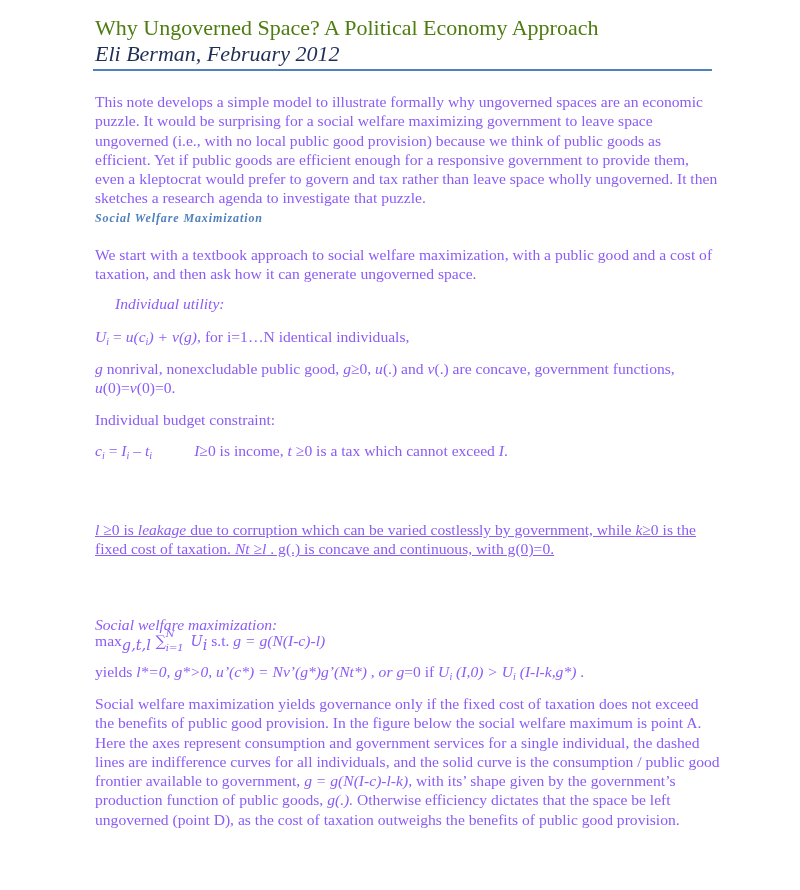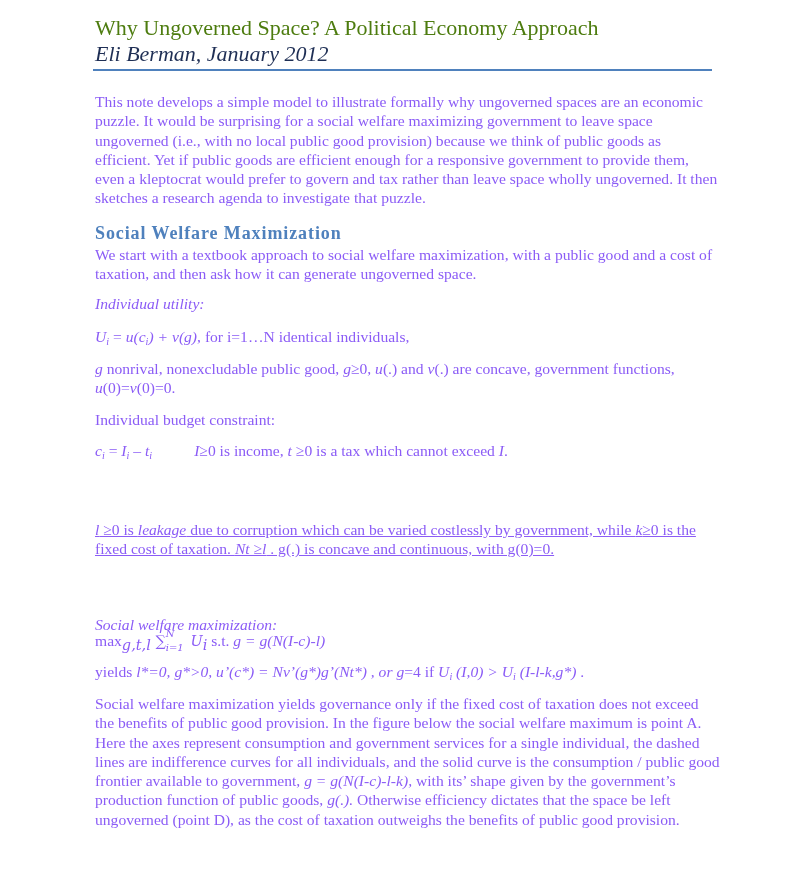--- a/index.html
+++ b/index.html
@@ -20,49 +20,49 @@
     .rule {
       position: absolute; left: 93px; top: 69px; width: 619px; height: 2px;
       background: #4f81bd;
     }
     .body-text {
       position: absolute; left: 95px; width: 625px;
       font-size: 15.6px; line-height: 19.3px; color: #8b5cf6;
     }
     .p { margin: 0; }
     .heading {
-      position: absolute; left: 95px; top: 223px;
-      font-size: 18px; font-weight: bold; letter-spacing: 0.9px;
+      position: absolute; left: 95px; top: 211px;
+      font-size: 12px; font-weight: bold; font-style: italic; letter-spacing: 0.9px;
       color: #4f81bd; white-space: nowrap;
     }
     i { font-style: italic; }
     sub { font-size: 0.65em; vertical-align: -0.25em; line-height: 0; }
     .math-cambria { font-family: "DejaVu Serif", serif; font-size: 14.5px; }
     .tab { display: inline-block; width: 42px; }
   </style>
 </head>
 <body>
 
 <div class="page">
 
   <div class="title">Why Ungoverned Space? A Political Economy Approach</div>
-  <div class="subtitle">Eli Berman, January 2012</div>
+  <div class="subtitle">Eli Berman, February 2012</div>
   <div class="rule"></div>
 
   <div class="body-text" style="top:92px;">
     <p class="p">This note develops a simple model to illustrate formally why ungoverned spaces are an economic puzzle. It would be surprising for a social welfare maximizing government to leave space ungoverned (i.e., with no local public good provision) because we think of public goods as efficient. Yet if public goods are efficient enough for a responsive government to provide them, even a kleptocrat would prefer to govern and tax rather than leave space wholly ungoverned. It then sketches a research agenda to investigate that puzzle.</p>
   </div>
 
   <div class="heading">Social Welfare Maximization</div>
 
   <div class="body-text" style="top:245px;">
     <p class="p">We start with a textbook approach to social welfare maximization, with a public good and a cost of taxation, and then ask how it can generate ungoverned space.</p>
   </div>
 
-  <div class="body-text" style="top:294px;">
+  <div class="body-text" style="top:294px;margin-left:20px;">
     <p class="p"><i>Individual utility:</i></p>
   </div>
 
   <div class="body-text" style="top:327px;">
     <p class="p">
       <i>U</i><sub><i>i</i></sub><span> = </span><i>u(c</i><sub><i>i</i></sub><i>)</i><i> + v(g)</i><span>, for i=1…N identical individuals,</span>
     </p>
   </div>
 
   <div class="body-text" style="top:359px;">
@@ -93,21 +93,21 @@
   </div>
 
   <div class="body-text" style="top:631px;">
     <p class="p">
       <span>max</span><sub class="math-cambria"><i>g,t,l</i></sub><span class="math-cambria"> ∑</span><span style="display:inline-block; position:relative; width:20px; height:14px; vertical-align:-2px;"><i class="math-cambria" style="position:absolute; left:0; top:-10px; font-size:10px;">N</i><i class="math-cambria" style="position:absolute; left:0; top:4px; font-size:10px;">i=1</i></span><i class="math-cambria"> U</i><sub class="math-cambria"><i>i</i></sub><span> s.t. </span><i>g = g(N(I-c)-l)</i>
     </p>
   </div>
 
   <div class="body-text" style="top:662px;">
     <p class="p">
-      <span> yields </span><i>l*=0, g*&gt;0, u’(c*) = Nv’(g*)g’(Nt*) , or </i><i>g</i><span>=4 if </span><i>U</i><sub><i>i</i></sub><i> (I,0) &gt; </i><i>U</i><sub><i>i</i></sub><i> (I-l-k,g*)</i><span> .</span>
+      <span> yields </span><i>l*=0, g*&gt;0, u’(c*) = Nv’(g*)g’(Nt*) , or </i><i>g</i><span>=0 if </span><i>U</i><sub><i>i</i></sub><i> (I,0) &gt; </i><i>U</i><sub><i>i</i></sub><i> (I-l-k,g*)</i><span> .</span>
     </p>
   </div>
 
   <div class="body-text" style="top:694px;">
     <p class="p">
       <span>Social welfare maximization yields governance only if the fixed cost of taxation does not exceed the benefits of public good provision. In the figure below the social welfare maximum is point A. Here the axes represent consumption and government services for a single individual, the dashed lines are indifference curves for all individuals, and the solid curve is the consumption / public good frontier available to government, </span><i>g = g(N(I-c)-l-k),</i><span> with its’ shape given by the government’s production function of public goods, </span><i>g(.).</i><span> Otherwise efficiency dictates that the space be left ungoverned (point D), as the cost of taxation outweighs the benefits of public good provision.</span>
     </p>
   </div>
 
 </div>

